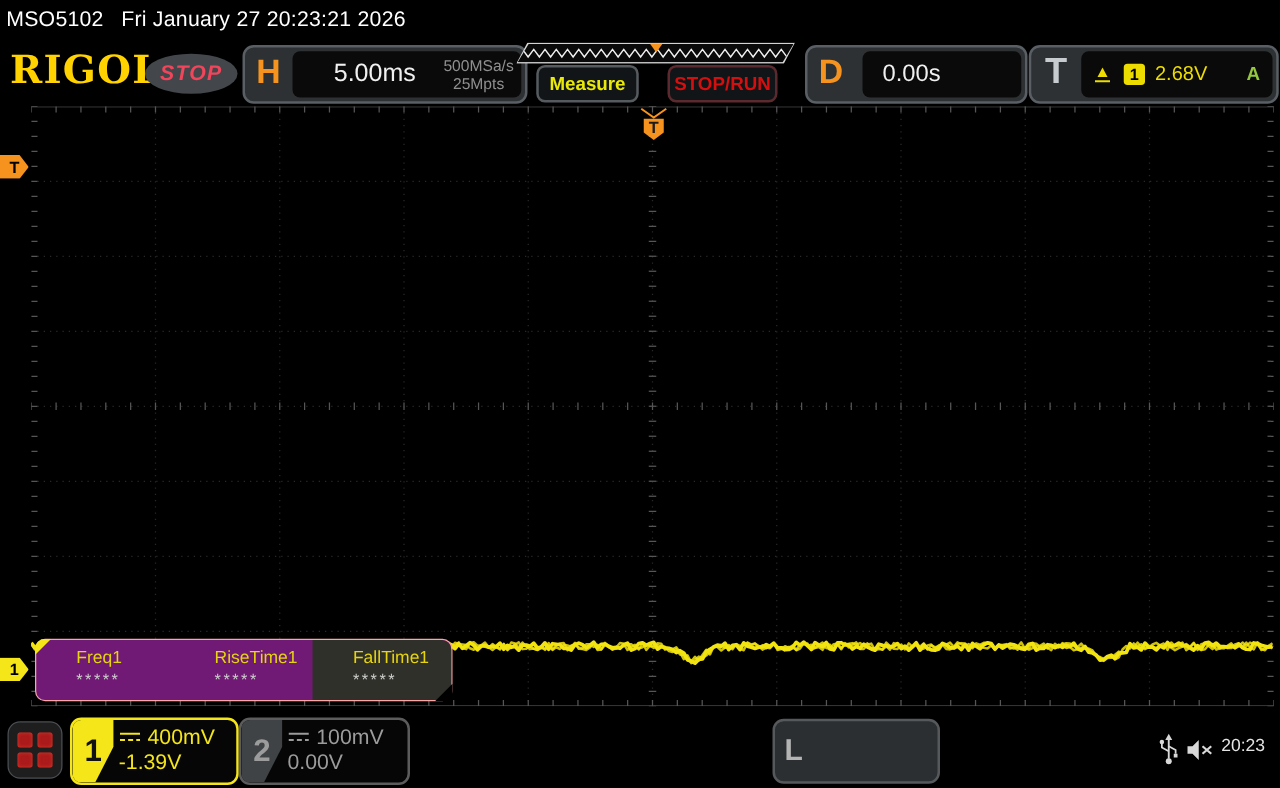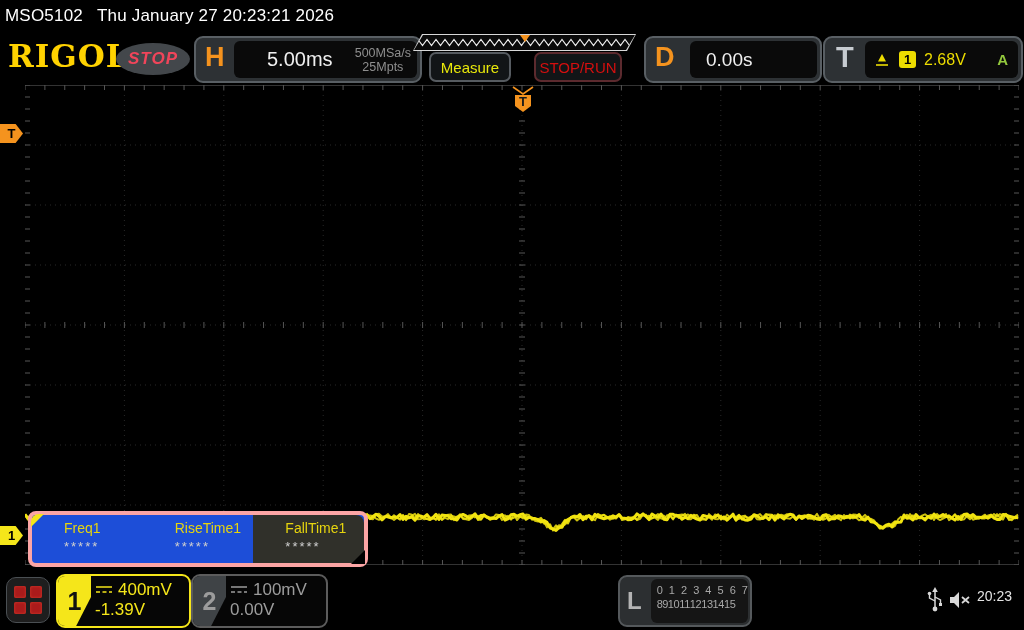--- a/index.html
+++ b/index.html
@@ -27,21 +27,21 @@
 
   .membar{left:413px;top:34px;width:223px;height:17px;background:#d8d8d8;
           clip-path:polygon(9px 0,100% 0,calc(100% - 9px) 100%,0 100%);}
   .membar-inner{position:absolute;left:1px;top:1px;right:1px;bottom:1px;background:#0a0a0a;
           clip-path:polygon(9px 0,100% 0,calc(100% - 9px) 100%,0 100%);}
   .mem-marker{position:absolute;left:50%;top:1px;margin-left:-5px;width:0;height:0;
           border-left:5px solid transparent;border-right:5px solid transparent;
           border-top:7px solid var(--accent-orange);}
 
   .hbtn{position:absolute;background:#121517;border:2px solid #565b60;border-radius:7px;
-        display:flex;align-items:center;justify-content:center;font-weight:normal;font-size:15px;}
+        display:flex;align-items:center;justify-content:center;font-weight:bold;font-size:15px;}
   .measure-btn{left:429px;top:52px;width:78px;height:26px;color:var(--measure-yellow);}
   .stoprun-btn{left:534px;top:52px;width:84px;height:26px;color:var(--run-red);border-color:#5c2a2e;}
 
   .d-panel{left:644px;top:36px;width:174px;height:43px;}
   .d-valuebox{left:44px;top:3px;right:3px;bottom:3px;display:flex;align-items:center;}
   .dval{font-size:19px;color:#f0f0f0;margin-left:16px;}
 
   .t-panel{left:823px;top:36px;width:196px;height:43px;}
   .t-letter{position:absolute;left:11px;top:3px;font-size:29px;font-weight:bold;color:#c7ccd1;}
   .t-valuebox{left:40px;top:3px;right:3px;bottom:3px;display:flex;align-items:center;gap:8px;padding:0 10px;}
@@ -54,21 +54,21 @@
   .graticule{left:25px;top:85px;width:994px;height:480px;}
   .graticule svg{position:absolute;left:0;top:0;}
 
   .pent-marker{position:absolute;width:23px;height:19px;display:flex;align-items:center;justify-content:center;
        clip-path:polygon(0 0,68% 0,100% 50%,68% 100%,0 100%);
        font-weight:bold;font-size:13px;color:#000;}
   .trig-level-marker{left:0;top:124px;background:var(--accent-orange);}
   .ch1-marker{left:0;top:526px;background:var(--ch1-yellow);}
 
   
-  .popup{left:28px;top:511px;width:332px;height:48px;background:#1d4ed8;border:4px solid #fca5a5;
+  .popup{left:28px;top:511px;width:332px;height:48px;background:#701a75;border:1px solid #fca5a5;
          border-radius:8px;z-index:6;display:flex;}
   .popup-corner{position:absolute;left:-1px;top:-1px;width:0;height:0;
          border-top:13px solid var(--ch1-yellow);border-right:13px solid transparent;
          border-top-left-radius:8px;}
   .popup-cut{position:absolute;right:-1px;bottom:-1px;width:0;height:0;
          border-bottom:14px solid #000;border-left:14px solid transparent;}
   .meas-cell{flex:1;padding:5px 0 0 32px;}
   .meas-cell.hl{background:#30302a;border-radius:0 8px 8px 0;}
   .meas-label{color:#e6d40e;font-size:14px;}
   .meas-value{color:#cfcfcf;font-size:13px;letter-spacing:2px;margin-top:3px;}
@@ -105,21 +105,21 @@
   .usb-icon{left:926px;top:586px;}
   .mute-icon{left:948px;top:590px;}
   .clock{left:977px;top:588px;font-size:14px;color:#e4e4e4;}
 </style>
 </head>
 <body>
 
 <div class="screen" style="--accent-orange: #f5931e; --rigol-gold: #ffd200; --stop-red: #f0455a; --measure-yellow: #e8e80a; --run-red: #d40f0f; --trig-yellow: #ecdc00; --mode-green: #93c83d; --ch1-yellow: #f5e61a;">
 
   <div class="abs titlebar">
-    <span class="model">MSO5102</span><span>Thu January 27 20:23:21 2026</span>
+    <span class="model">MSO5102</span><span>Fri January 27 20:23:21 2026</span>
   </div>
 
   <div class="abs logo">RIGOL</div>
   <div class="abs runstate">STOP</div>
 
   <div class="abs panel h-panel">
     <span class="badge-letter">H</span>
     <div class="valuebox h-valuebox">
       <span class="timebase">5.00ms</span>
       <span class="ratecol">
@@ -520,24 +520,20 @@
           <path d="M1,7 H5 M7.5,7 H11.5 M14,7 H17" stroke="#9c9c9c" stroke-width="1.6"></path>
         </svg>
         <span>100mV</span>
       </div>
       <div class="ch-line2">0.00V</div>
     </div>
   </div>
 
   <div class="abs logic-panel">
     <div class="logic-tab">L</div>
-    <div class="logic-body">
-      <div class="lrow1">0 1 2 3  4 5 6 7</div>
-      <div class="lrow2">8 9 10 11 12 13 14 15</div>
-    </div>
   </div>
 
   <svg class="abs usb-icon" width="18" height="27" viewBox="0 0 18 27">
     <path d="M9,5 V21" stroke="#d8d8d8" stroke-width="1.5" fill="none"></path>
     <polygon points="9,1 6.2,6 11.8,6" fill="#d8d8d8"></polygon>
     <circle cx="9" cy="23" r="2.4" fill="#d8d8d8"></circle>
     <path d="M9,15 L3.5,12 V9" stroke="#d8d8d8" stroke-width="1.4" fill="none"></path>
     <circle cx="3.5" cy="7.5" r="1.8" fill="#d8d8d8"></circle>
     <path d="M9,11 L14.5,14 V17" stroke="#d8d8d8" stroke-width="1.4" fill="none"></path>
     <rect x="13" y="17" width="3" height="3" fill="#d8d8d8"></rect>

